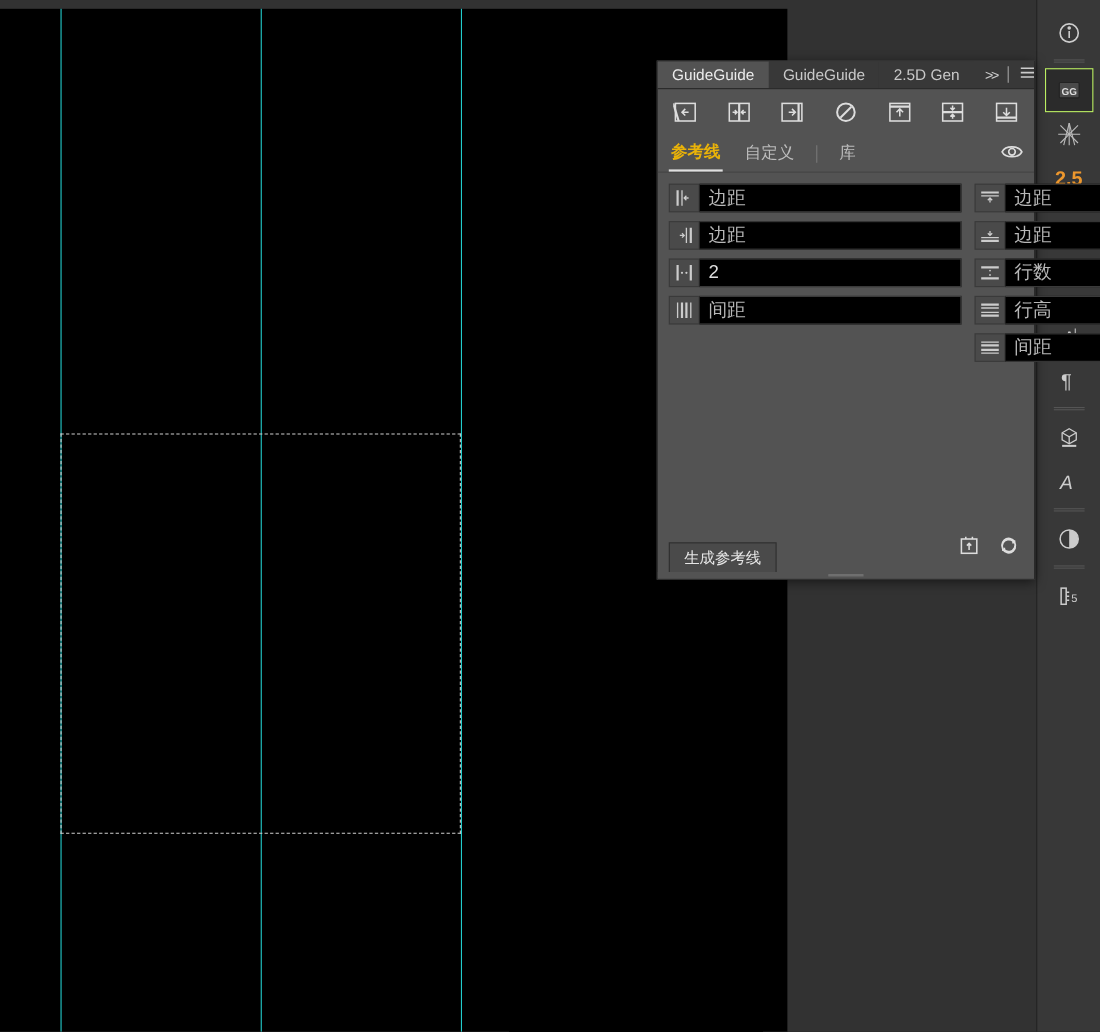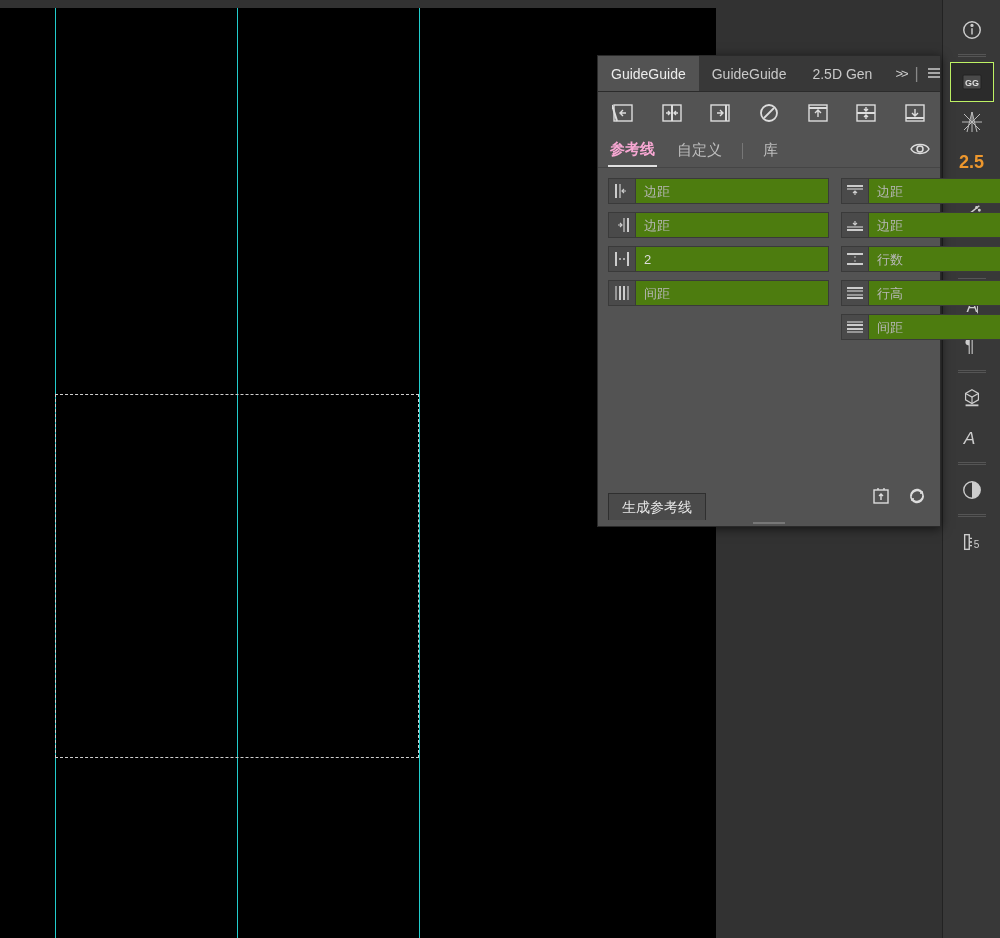--- a/index.html
+++ b/index.html
@@ -86,21 +86,21 @@
   .panel {
     position: absolute;
     left: 597px; top: 55px;
     width: 344px; height: 472px;
     background: #535353;
     border: 1px solid #2a2a2a;
     box-shadow: 0 2px 10px rgba(0,0,0,0.6);
     display: flex; flex-direction: column;
   }
   .panel-tabs {
-    height: 36px;
+    height: 25px;
     background: #383838;
     display: flex; align-items: stretch;
     border-bottom: 1px solid #2b2b2b;
   }
   .ptab {
     padding: 0 13px;
     font-size: 14px;
     color: #c9c9c9;
     display: flex; align-items: center;
     background: #383838;
@@ -136,21 +136,21 @@
     display: flex; align-items: center;
     padding: 0 10px;
     gap: 18px;
     font-size: 15px;
     color: #bdbdbd;
     border-bottom: 1px solid #454545;
     position: relative;
   }
   .subtab { cursor: pointer; padding: 6px 2px; }
   .subtab.active {
-    color: #f9a8d4;
+    color: #eab308;
     font-weight: 600;
     border-bottom: 2px solid #e0e0e0;
   }
   .subtab-sep { width: 1px; height: 16px; background: #777; }
   .subtab-spacer { flex: 1; }
   .eye { color: #ddd; cursor: pointer; }
 
   .fields {
     padding: 10px 10px 0 10px;
     display: flex; gap: 12px;
@@ -161,25 +161,25 @@
     height: 26px;
   }
   .field-icon {
     width: 28px;
     background: #4a4a4a;
     border: 1px solid #3a3a3a;
     display: flex; align-items: center; justify-content: center;
   }
   .field-input {
     flex: 1;
-    background: #4d7c0f;
+    background: #000000;
     border: 1px solid #3a3a3a;
     border-left: none;
     color: #ddd;
-    font-size: 13px;
+    font-size: 17px;
     padding: 0 8px;
     outline: none;
   }
   .field-input::placeholder { color: #b8b8b8; }
 
   .panel-footer {
     margin-top: auto;
     height: 48px;
     display: flex; align-items: center;
     padding: 0 10px;

